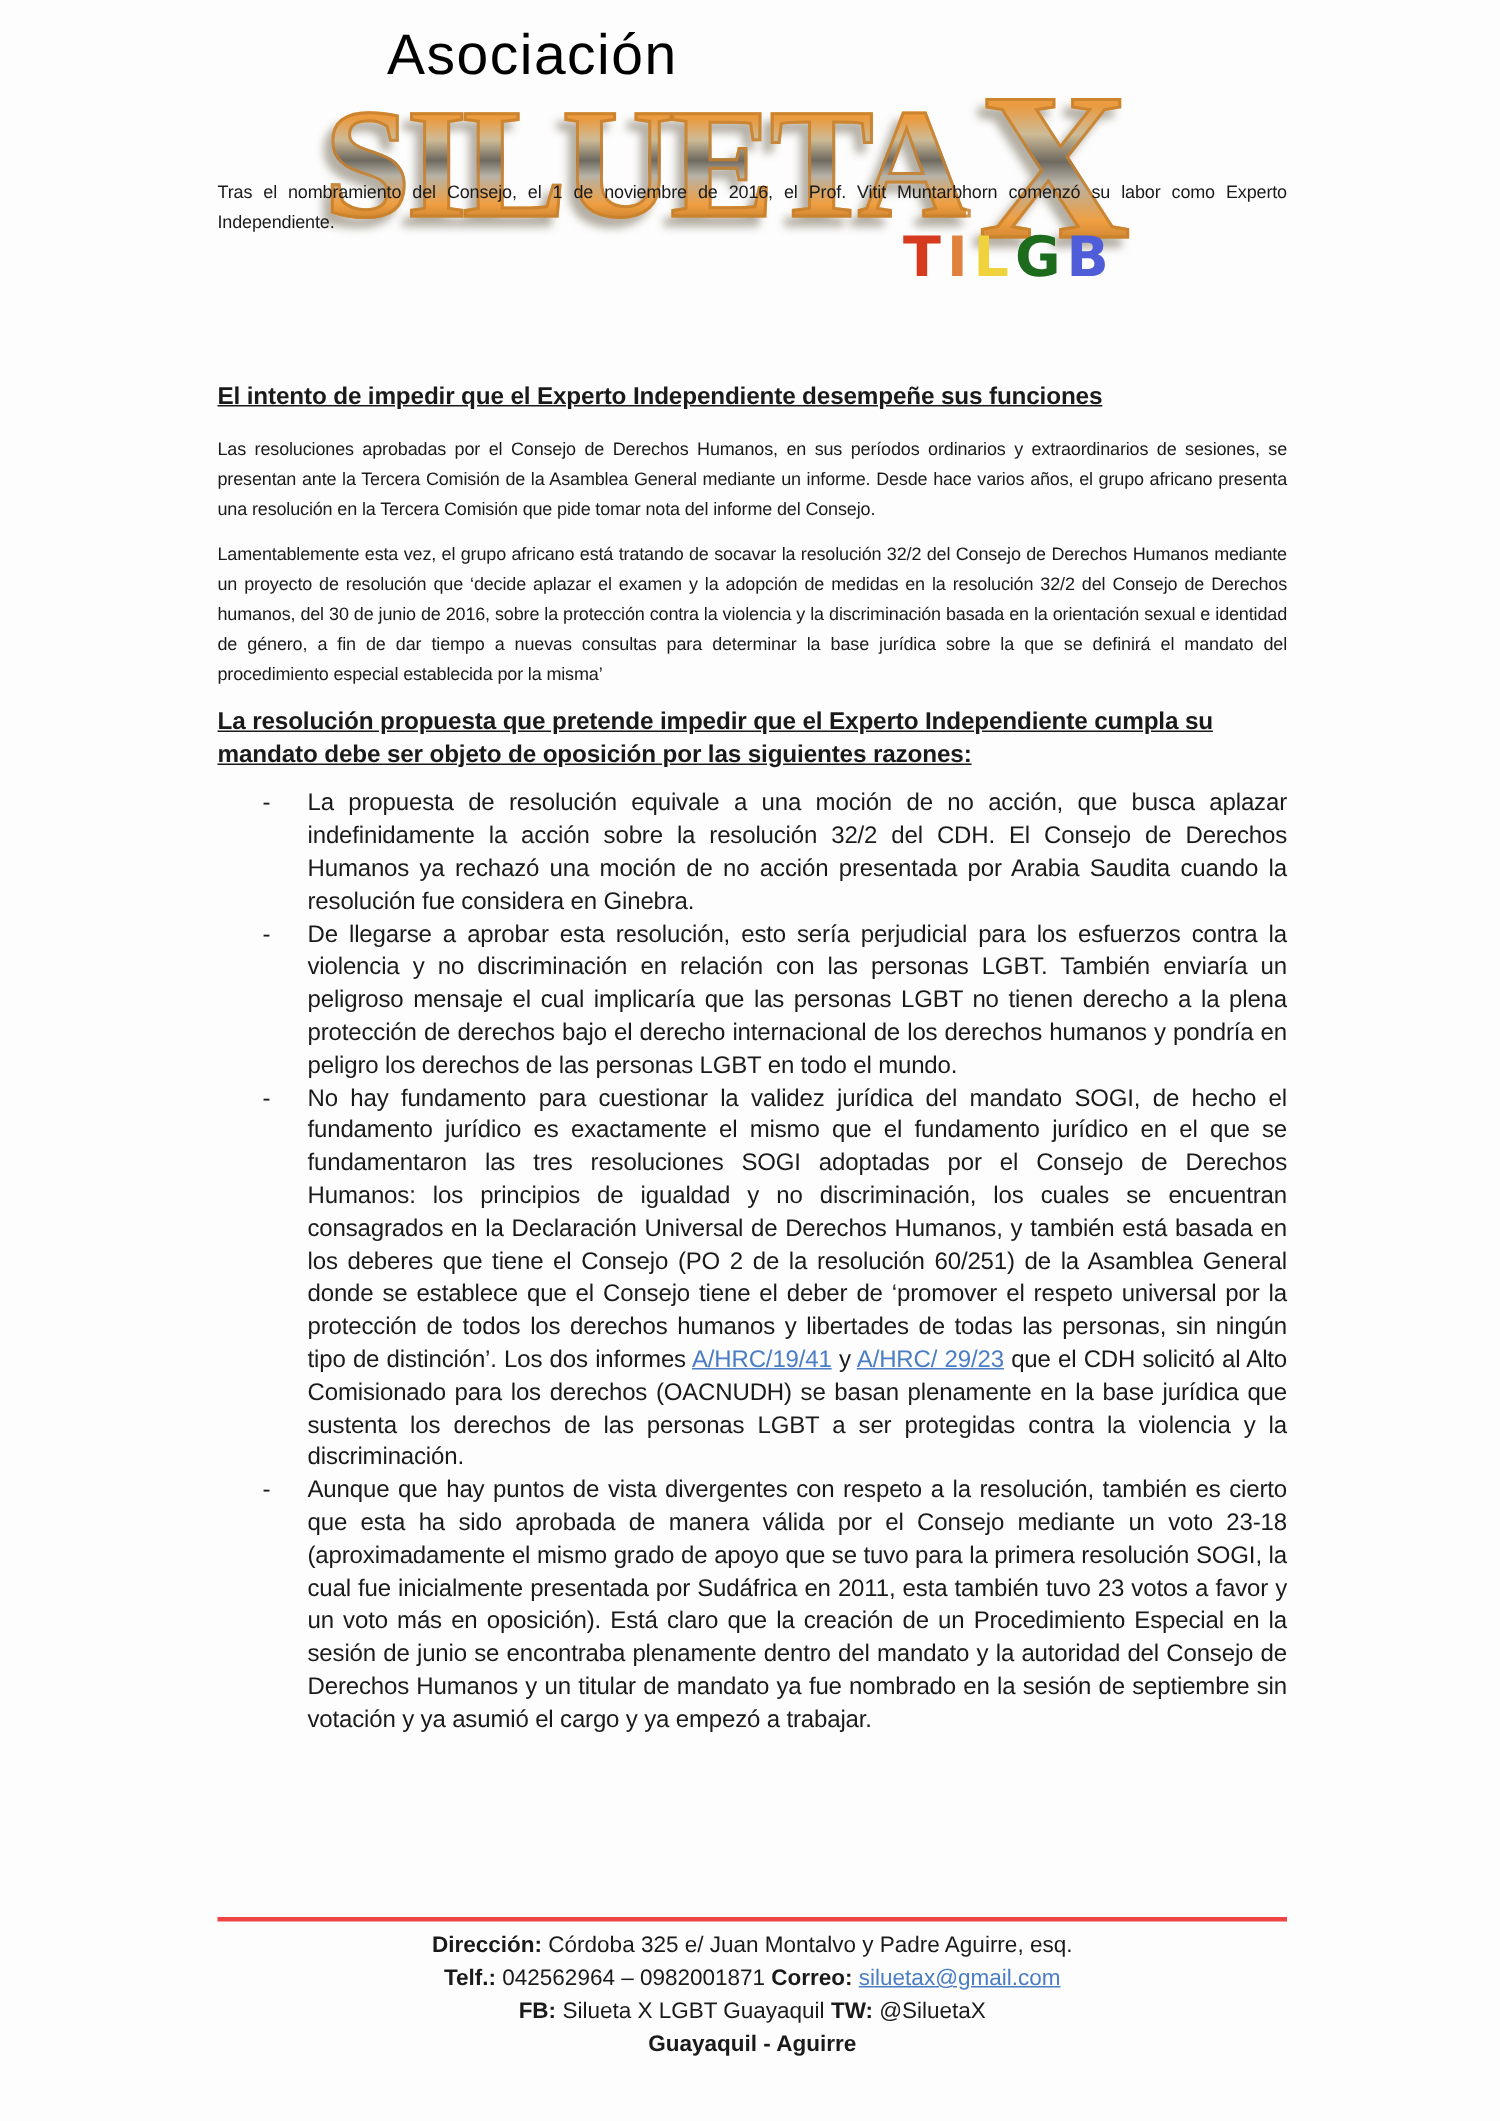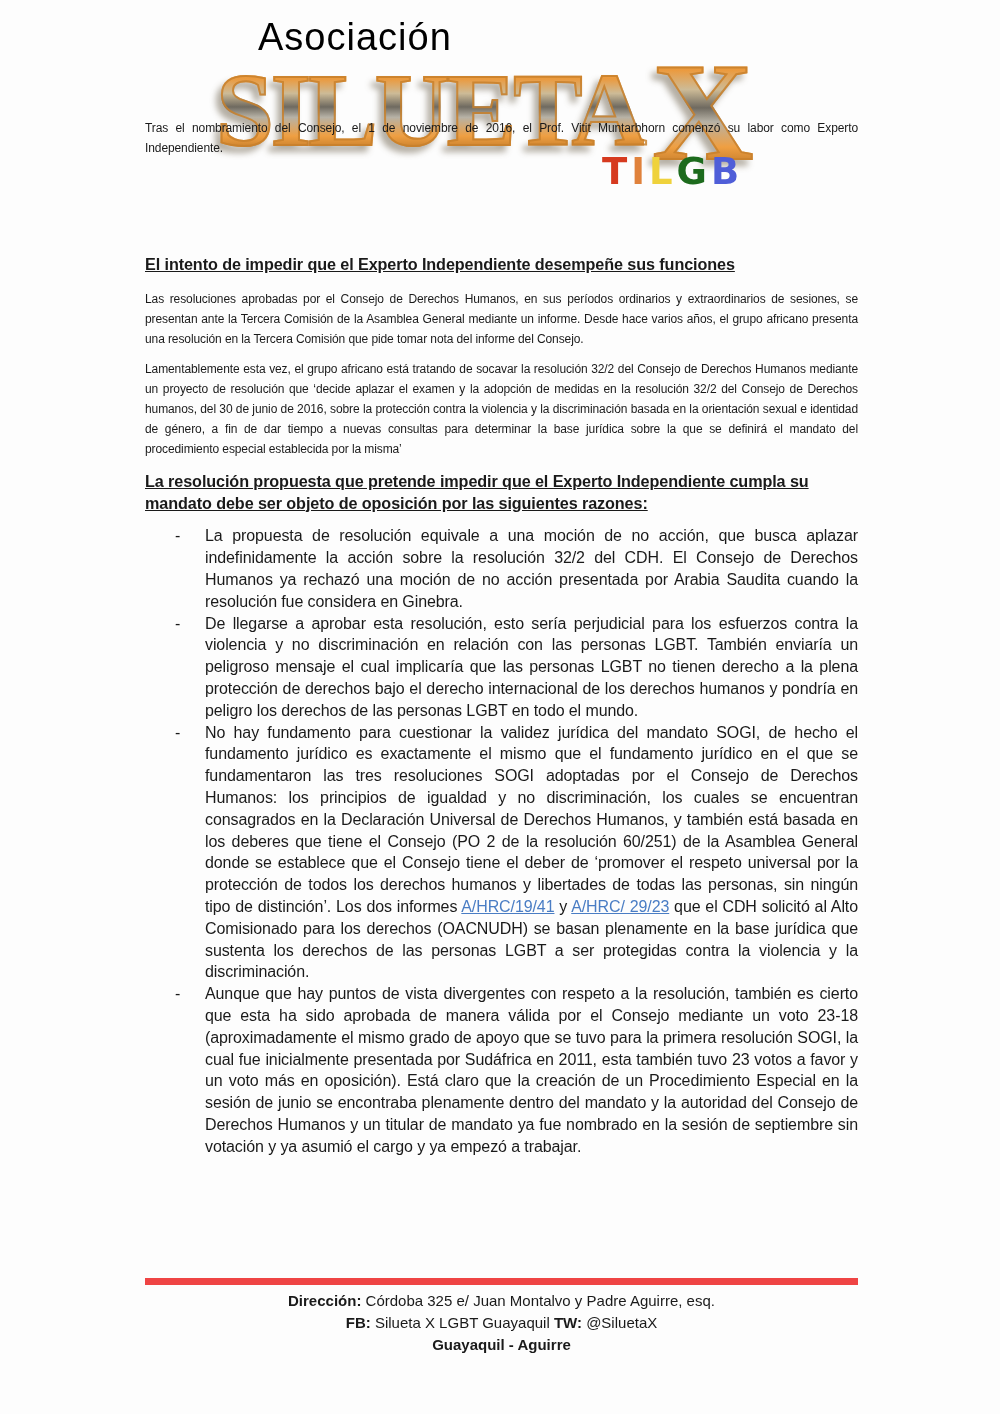--- a/index.html
+++ b/index.html
@@ -66,21 +66,21 @@
     position: relative; margin: 0; padding-left: 60px;
     font-size: 16px; line-height: 21.8px;
     text-align: justify; letter-spacing: -0.1px;
   }
   .reasons .marker { position: absolute; left: 30px; top: 0; }
   .doc-link { color: var(--link-color, #4a7dc4); text-decoration: underline; }
 
   
   .footer {
     position: absolute; left: 145px; top: 1278px; width: 713px; z-index: 2;
-    border-top: 7px solid #ef4444;
+    border-top: 3px solid #ef4444;
     padding-top: 5px;
     text-align: center;
     font-size: 15px; line-height: 22px;
   }
   .footer b { font-weight: bold; }
   .footer .city { font-weight: bold; }
 </style>
 </head>
 <body>
 
@@ -106,17 +106,18 @@
     <ul class="reasons">
         <li><span class="marker">-</span>La propuesta de resolución equivale a una moción de no acción, que busca aplazar indefinidamente la acción sobre la resolución 32/2 del CDH. El Consejo de Derechos Humanos ya rechazó una moción de no acción presentada por Arabia Saudita cuando la resolución fue considera en Ginebra.</li>
         <li><span class="marker">-</span>De llegarse a aprobar esta resolución, esto sería perjudicial para los esfuerzos contra la violencia y no discriminación en relación con las personas LGBT. También enviaría un peligroso mensaje el cual implicaría que las personas LGBT no tienen derecho a la plena protección de derechos bajo el derecho internacional de los derechos humanos y pondría en peligro los derechos de las personas LGBT en todo el mundo.</li>
         <li><span class="marker">-</span>No hay fundamento para cuestionar la validez jurídica del mandato SOGI, de hecho el fundamento jurídico es exactamente el mismo que el fundamento jurídico en el que se fundamentaron las tres resoluciones SOGI adoptadas por el Consejo de Derechos Humanos: los principios de igualdad y no discriminación, los cuales se encuentran consagrados en la Declaración Universal de Derechos Humanos, y también está basada en los deberes que tiene el Consejo (PO 2 de la resolución 60/251) de la Asamblea General donde se establece que el Consejo tiene el deber de ‘promover el respeto universal por la protección de todos los derechos humanos y libertades de todas las personas, sin ningún tipo de distinción’. Los dos informes <a href="#" class="doc-link">A/HRC/19/41</a> y <a href="#" class="doc-link">A/HRC/ 29/23</a> que el CDH solicitó al Alto Comisionado para los derechos (OACNUDH) se basan plenamente en la base jurídica que sustenta los derechos de las personas LGBT a ser protegidas contra la violencia y la discriminación.</li>
         <li><span class="marker">-</span>Aunque que hay puntos de vista divergentes con respeto a la resolución, también es cierto que esta ha sido aprobada de manera válida por el Consejo mediante un voto 23-18 (aproximadamente el mismo grado de apoyo que se tuvo para la primera resolución SOGI, la cual fue inicialmente presentada por Sudáfrica en 2011, esta también tuvo 23 votos a favor y un voto más en oposición). Está claro que la creación de un Procedimiento Especial en la sesión de junio se encontraba plenamente dentro del mandato y la autoridad del Consejo de Derechos Humanos y un titular de mandato ya fue nombrado en la sesión de septiembre sin votación y ya asumió el cargo y ya empezó a trabajar.</li>
       </ul>
   </main>
 
   <footer class="footer">
     <div><b>Dirección:</b><span> Córdoba 325 e/ Juan Montalvo y Padre Aguirre, esq.</span></div>
+    <div><b>Telf.:</b><span> 042562964 – 0982001871 </span><b>Correo:</b> <a href="#" class="doc-link">siluetax@gmail.com</a></div>
     <div><b>FB:</b><span> Silueta X LGBT Guayaquil </span><b>TW:</b><span> @SiluetaX</span></div>
     <div class="city">Guayaquil - Aguirre</div>
   </footer>
 
 </div>
 
 </body></html>

